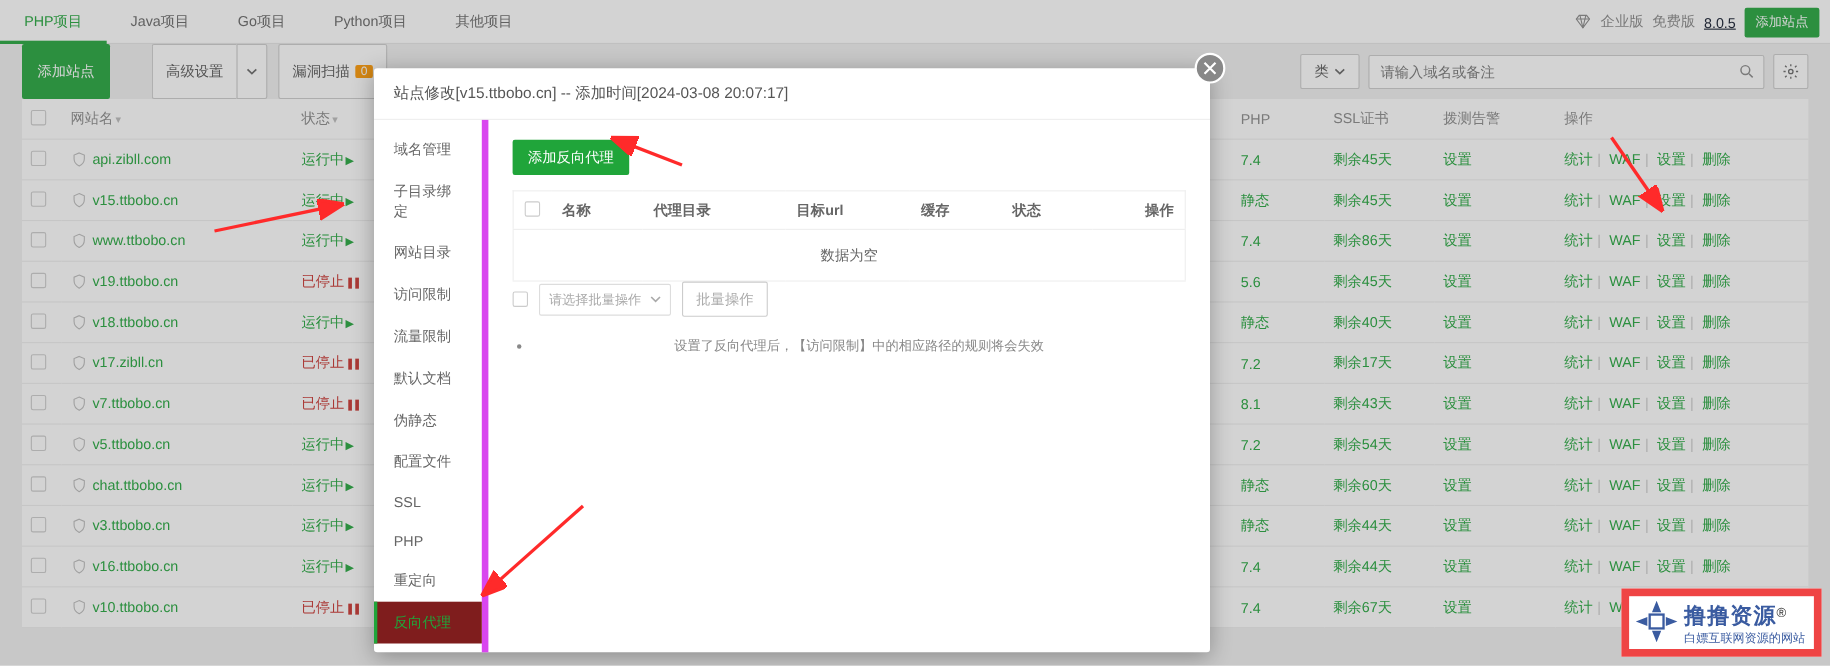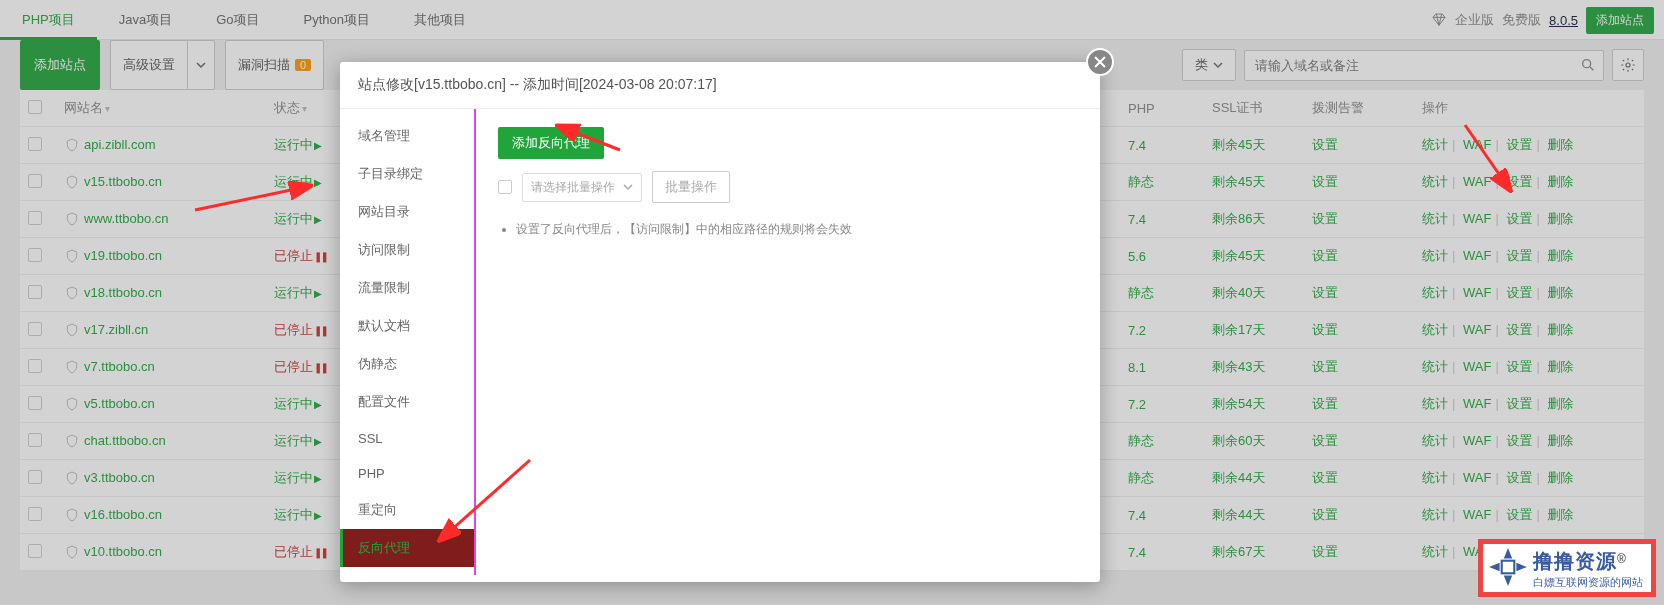--- a/index.html
+++ b/index.html
@@ -13,21 +13,21 @@
   .top-right { position: absolute; right: 10px; top: 0; height: 40px; display: flex; align-items: center; gap: 8px; }
   .diamond-icon { width: 16px; height: 16px; }
   .text-gray { color: #888; }
   .ver { color: #0f172a; text-decoration: underline; }
   .btn-upgrade { background: #20a53a; color: #fff; border: none; padding: 5px 10px; border-radius: 2px; cursor: pointer; font-size: 12px; }
 
   
   .toolbar { height: 50px; padding: 0 20px; display: flex; gap: 10px; }
   .btn-primary { background: #20a53a; color: #fff; border: none; padding: 7px 14px; border-radius: 2px; cursor: pointer; font-size: 13px; }
   .btn-default { background: #fff; color: #555; border: 1px solid #ccc; padding: 6px 12px; border-radius: 2px; cursor: pointer; font-size: 13px; display: inline-flex; align-items: center; gap: 5px; }
-  .btn-group { display: flex; }
+  .btn-group { display: flex; margin-left: 28px; }
   .btn-group .btn-default:first-child { border-radius: 2px 0 0 2px; border-right: none;}
   .btn-group .btn-default:last-child { border-radius: 0 2px 2px 0; padding: 6px 8px;}
   .scan-badge { background: #ff9800; color: #fff; border-radius: 2px; padding: 0 5px; font-size: 11px; }
   .chevron { width: 10px; height: 10px; }
   .toolbar-right { margin-left: auto; display: flex; align-items: center; gap: 8px; }
   .search-wrap { position: relative; width: 360px; }
   .search-wrap input { width: 100%; padding: 7px 30px 7px 10px; border: 1px solid #ccc; border-radius: 2px; font-size: 13px; }
   .search-wrap .mag { position: absolute; right: 8px; top: 7px; width: 16px; height: 16px; color: #888; }
   .gear-btn { width: 32px; height: 32px; border: 1px solid #ccc; background: #fff; border-radius: 2px; display: flex; align-items: center; justify-content: center; cursor: pointer; }
 
@@ -46,37 +46,37 @@
   .pause { font-size: 10px; margin-left: 1px; letter-spacing: -2px;}
   .action-link { color: #20a53a; cursor: pointer; }
   .sep { color: #ccc; margin: 0 4px; }
   th.op, td.op { text-align: right; padding-right: 14px;}
 
   
   .modal { position: absolute; left: 340px; top: 62px; width: 760px; background: #fff; z-index: 20; box-shadow: 0 4px 20px rgba(0,0,0,0.3); border-radius: 3px; min-height: 520px;}
   .modal-close { position: absolute; right: -14px; top: -14px; width: 28px; height: 28px; background: #888; border-radius: 50%; color: #fff; display: flex; align-items: center; justify-content: center; cursor: pointer; font-size: 16px; border: 2px solid #fff;}
   .modal-title { padding: 14px 18px; font-size: 14px; border-bottom: 1px solid #eee; color: #555;}
   .modal-body { display: flex; min-height: 460px;}
-  .modal-side { width: 136px; border-right: 2px solid #d946ef; padding: 8px 0;}
+  .modal-side { width: 104px; border-right: 6px solid #d946ef; padding: 8px 0;}
   .side-item { padding: 10px 18px; color: #666; cursor: pointer; font-size: 13px;}
   .side-item.active { background: #7f1d1d; color: #20a53a; border-left: 3px solid #20a53a; padding-left: 15px;}
   .modal-main { flex: 1; padding: 18px 22px;}
   .proxy-table { width: 100%; border: 1px solid #eee; border-collapse: collapse; margin-top: 14px;}
   .proxy-table th, .proxy-table td { padding: 8px 10px; border-bottom: 1px solid #eee; font-size: 13px; color: #666; text-align: left;}
   .proxy-empty { text-align: center !important; color: #999; padding: 14px !important;}
-  .bulk-row { display: flex; align-items: center; gap: 10px; margin-top: 12px;}
+  .bulk-row { display: flex; align-items: center; gap: 10px; }
   .select-fake { border: 1px solid #ddd; padding: 5px 8px; color: #aaa; border-radius: 2px; display: flex; align-items: center; gap: 8px; font-size: 12px;}
   .note-list { margin-top: 18px; padding-left: 18px; color: #888; font-size: 12px;}
-  .note-list li { list-style: disc; }
+  .note-list li { list-style: disc; text-align: center; }
 
   
   .arrow { position: absolute; z-index: 30; stroke: #ff2a2a; fill: #ff2a2a; }
 
   
-  .watermark { position: absolute; right: 8px; bottom: 8px; z-index: 40; background: #fff; border: 5px solid #ef4444; padding: 4px 8px 2px 50px; font-family: sans-serif; }
+  .watermark { position: absolute; right: 8px; bottom: 8px; z-index: 40; background: #fff; border: 7px solid #ef4444; padding: 4px 8px 2px 50px; font-family: sans-serif; }
   .watermark .logo-glyph { position:absolute; left:4px; top:2px; width:42px; height:42px; }
   .watermark .title { font-size: 20px; font-weight: bold; color: #3a5ba0; letter-spacing: 1px;}
   .watermark .reg { font-size: 12px; vertical-align: super; }
   .watermark .sub { font-size: 11px; color: #3a5ba0; }
 </style>
 </head>
 <body>
 
 <div class="top-tabs">
   <span class="top-tab active">PHP项目</span>
@@ -385,20 +385,38 @@
         <div class="side-item ">默认文档</div>
         <div class="side-item ">伪静态</div>
         <div class="side-item ">配置文件</div>
         <div class="side-item ">SSL</div>
         <div class="side-item ">PHP</div>
         <div class="side-item ">重定向</div>
         <div class="side-item active">反向代理</div>
       </div>
     <div class="modal-main">
       <button class="btn-primary">添加反向代理</button>
+      <table class="proxy-table">
+        <thead>
+            <tr>
+          <th style="width:30px"><span class="chk"></span></th>
+          <th>名称</th>
+          <th>代理目录</th>
+          <th>目标url</th>
+          <th>缓存</th>
+          <th>状态</th>
+          <th style="text-align:right">操作</th>
+        </tr>
+          </thead>
+        <tbody>
+            <tr>
+              <td colspan="7" class="proxy-empty">数据为空</td>
+            </tr>
+          </tbody>
+      </table>
       <div class="bulk-row">
         <span class="chk"></span>
         <div class="select-fake">
           <span>请选择批量操作</span>
           <svg class="chevron" viewBox="0 0 10 10">
               <path d="M1 3l4 4 4-4" stroke="#aaa" fill="none" stroke-width="1.5"></path>
             </svg>
         </div>
         <button class="btn-default" style="color:#aaa">批量操作</button>
       </div>

